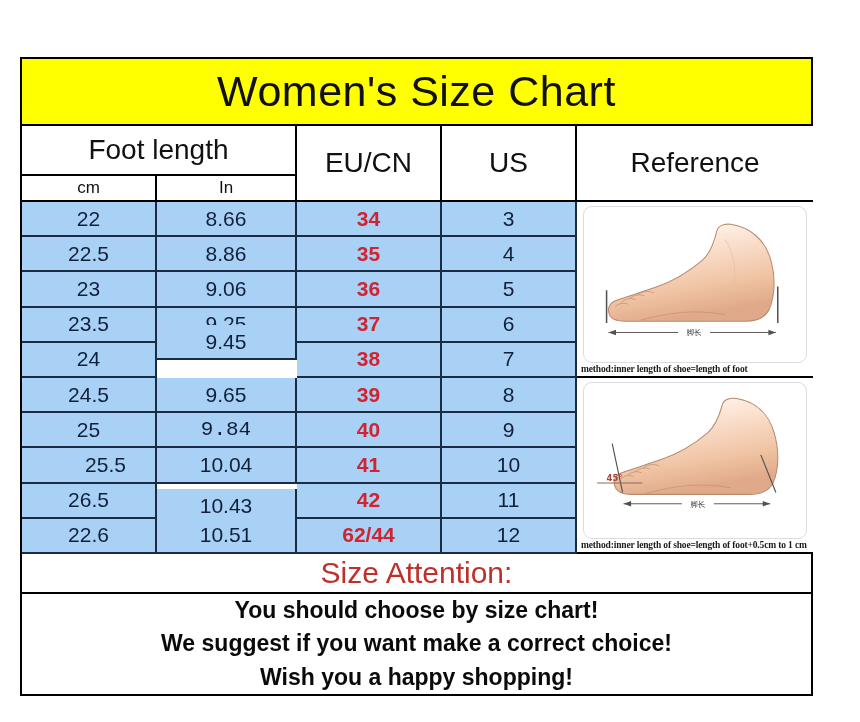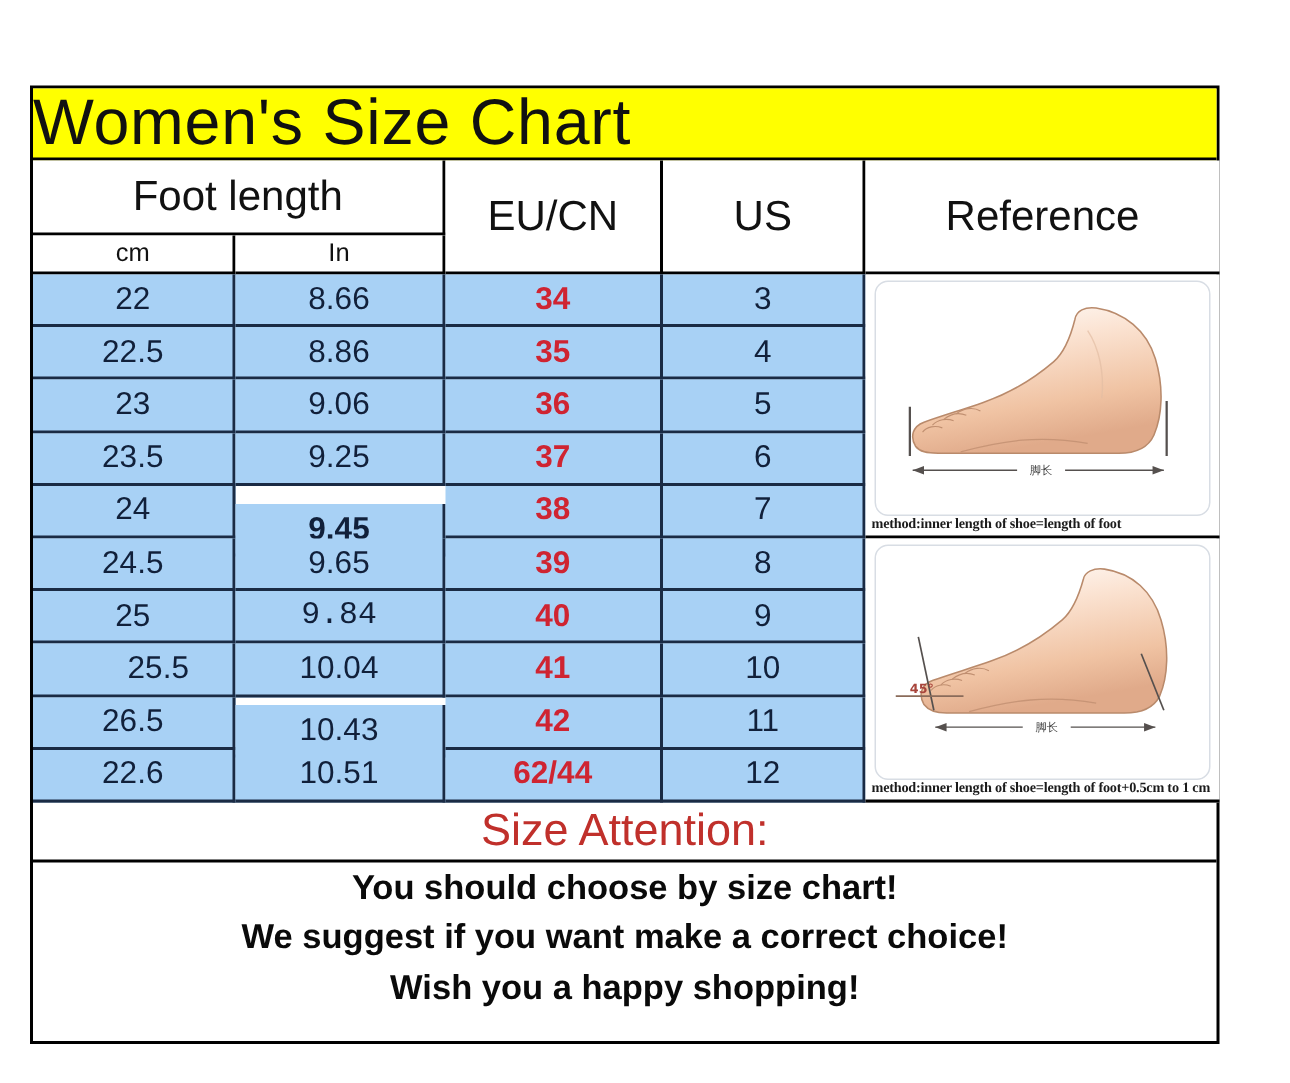--- a/index.html
+++ b/index.html
@@ -11,24 +11,24 @@
   }
   .chart-wrap {
     position: absolute;
     left: 20px; top: 57px;
     width: 793px; height: 639px;
     border: 2px solid #000;
     background: #fff;
   }
   
   .title-banner {
-    height: 48px;
+    height: 67px;
     background: #ffff00;
     border-bottom: 2px solid #000;
-    display: flex; align-items: center; 
+    display: flex; align-items: center; justify-content: center;
   }
   .title-banner .title-text {
     font-size: 43px;
     font-weight: 400;
     color: #111;
     letter-spacing: 0.5px;
     font-family: "Liberation Sans", sans-serif;
   }
   
   .grid {
@@ -153,21 +153,21 @@
         <div class="cell datacell " style="left: 420px; top: 111.2px; width: 135px; height: 35.2px;">4</div>
         <div class="cell datacell " style="left: 0px; top: 146.4px; width: 135px; height: 35.2px;">23</div>
         <div class="cell datacell " style="left: 135px; top: 146.4px; width: 140px; height: 35.2px;">9.06</div>
         <div class="cell datacell eu-val" style="left: 275px; top: 146.4px; width: 145px; height: 35.2px;">36</div>
         <div class="cell datacell " style="left: 420px; top: 146.4px; width: 135px; height: 35.2px;">5</div>
         <div class="cell datacell " style="left: 0px; top: 181.6px; width: 135px; height: 35.2px;">23.5</div>
         <div class="cell datacell " style="left: 135px; top: 181.6px; width: 140px; height: 35.2px;">9.25</div>
         <div class="cell datacell eu-val" style="left: 275px; top: 181.6px; width: 145px; height: 35.2px;">37</div>
         <div class="cell datacell " style="left: 420px; top: 181.6px; width: 135px; height: 35.2px;">6</div>
         <div class="cell datacell " style="left: 0px; top: 216.8px; width: 135px; height: 35.2px;">24</div>
-        <div class="cell datacell " style="left: 135px; top: 229px; width: 140px; height: 35.2px; font-weight: bold;">9.45</div>
+        <div class="cell datacell " style="left: 135px; top: 199px; width: 140px; height: 35.2px;">9.45</div>
         <div class="cell datacell eu-val" style="left: 275px; top: 216.8px; width: 145px; height: 35.2px;">38</div>
         <div class="cell datacell " style="left: 420px; top: 216.8px; width: 135px; height: 35.2px;">7</div>
         <div class="cell datacell " style="left: 0px; top: 252px; width: 135px; height: 35.2px;">24.5</div>
         <div class="cell datacell " style="left: 135px; top: 252px; width: 140px; height: 35.2px;">9.65</div>
         <div class="cell datacell eu-val" style="left: 275px; top: 252px; width: 145px; height: 35.2px;">39</div>
         <div class="cell datacell " style="left: 420px; top: 252px; width: 135px; height: 35.2px;">8</div>
         <div class="cell datacell " style="left: 0px; top: 287.2px; width: 135px; height: 35.2px;">25</div>
         <div class="cell datacell " style="left: 135px; top: 287.2px; width: 140px; height: 35.2px; font-family: Liberation Mono, monospace;">9.84</div>
         <div class="cell datacell eu-val" style="left: 275px; top: 287.2px; width: 145px; height: 35.2px;">40</div>
         <div class="cell datacell " style="left: 420px; top: 287.2px; width: 135px; height: 35.2px;">9</div>

